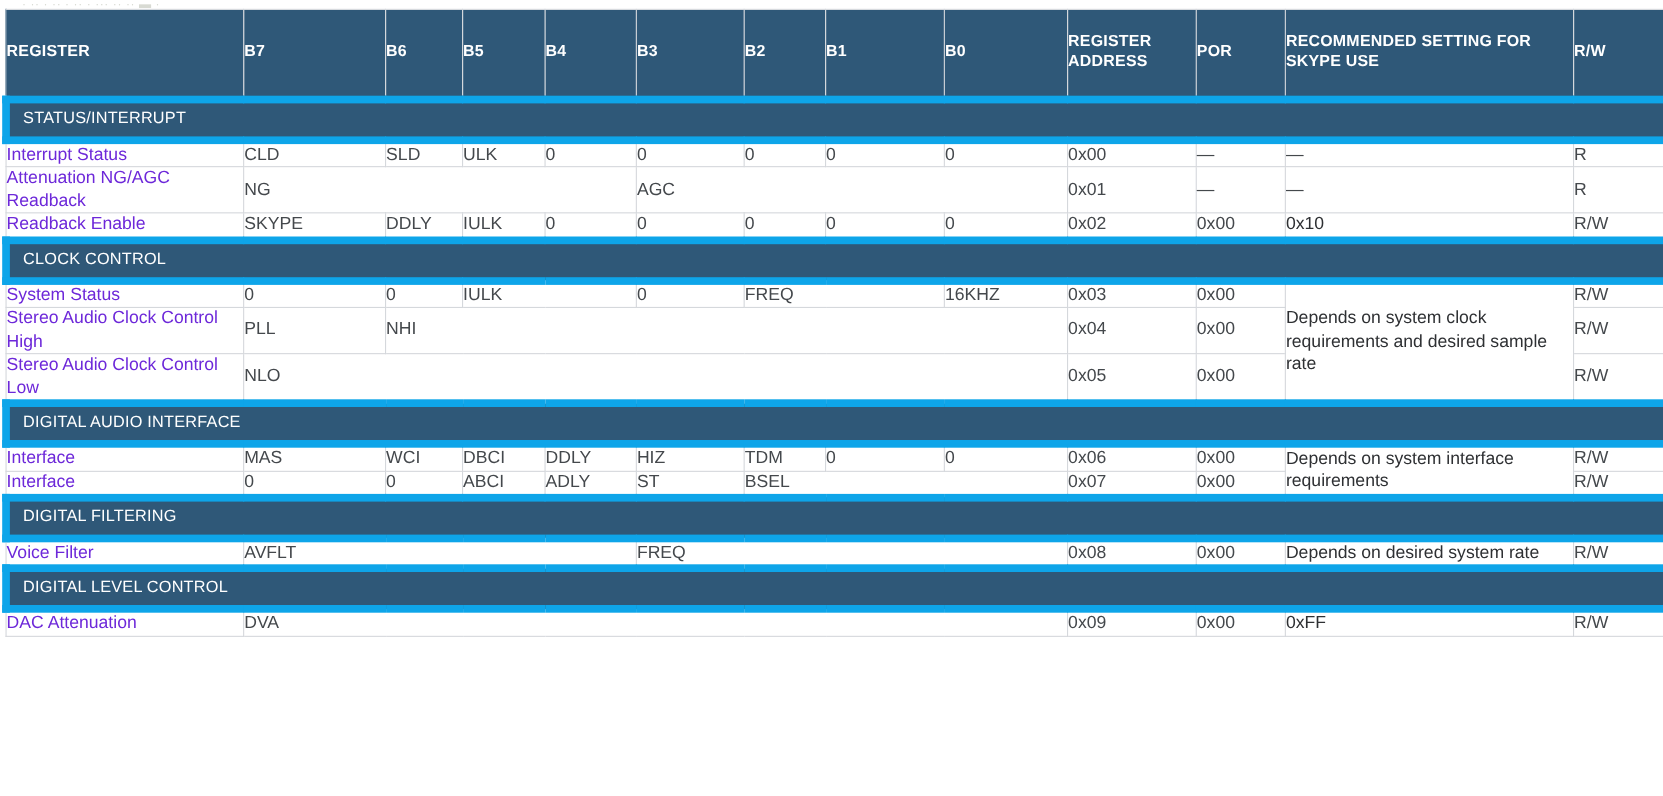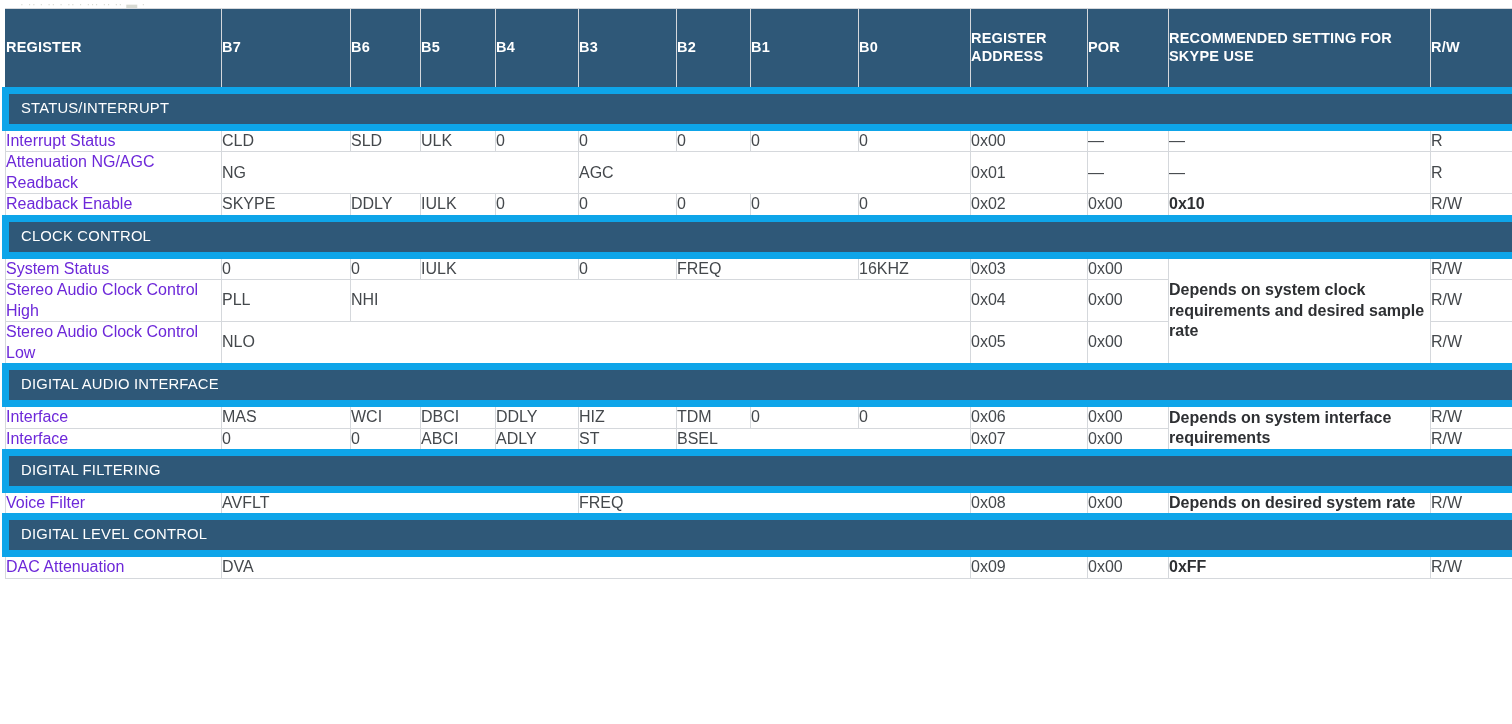--- a/index.html
+++ b/index.html
@@ -92,21 +92,21 @@
   
   tbody td {
     background: #ffffff;
     color: #44484c;
     font-size: 16px;
     padding: 7px 10px 7px 12px;
     line-height: 1.28;
     font-weight: 400;
   }
   td.name { color: #6d28d9; }
-  td.bold { font-weight: bold; color: #2e3033; }
+  td.bold { font-weight: normal; color: #2e3033; }
   td.rw   { color: #44484c; }
 </style>
 </head>
 <body>
 
 <div id="page">
 
   <div class="top-strip">· ·· · ·· ·  ··  · ···   ··  ··    ▬ ·</div>
 
   <table class="reg">

